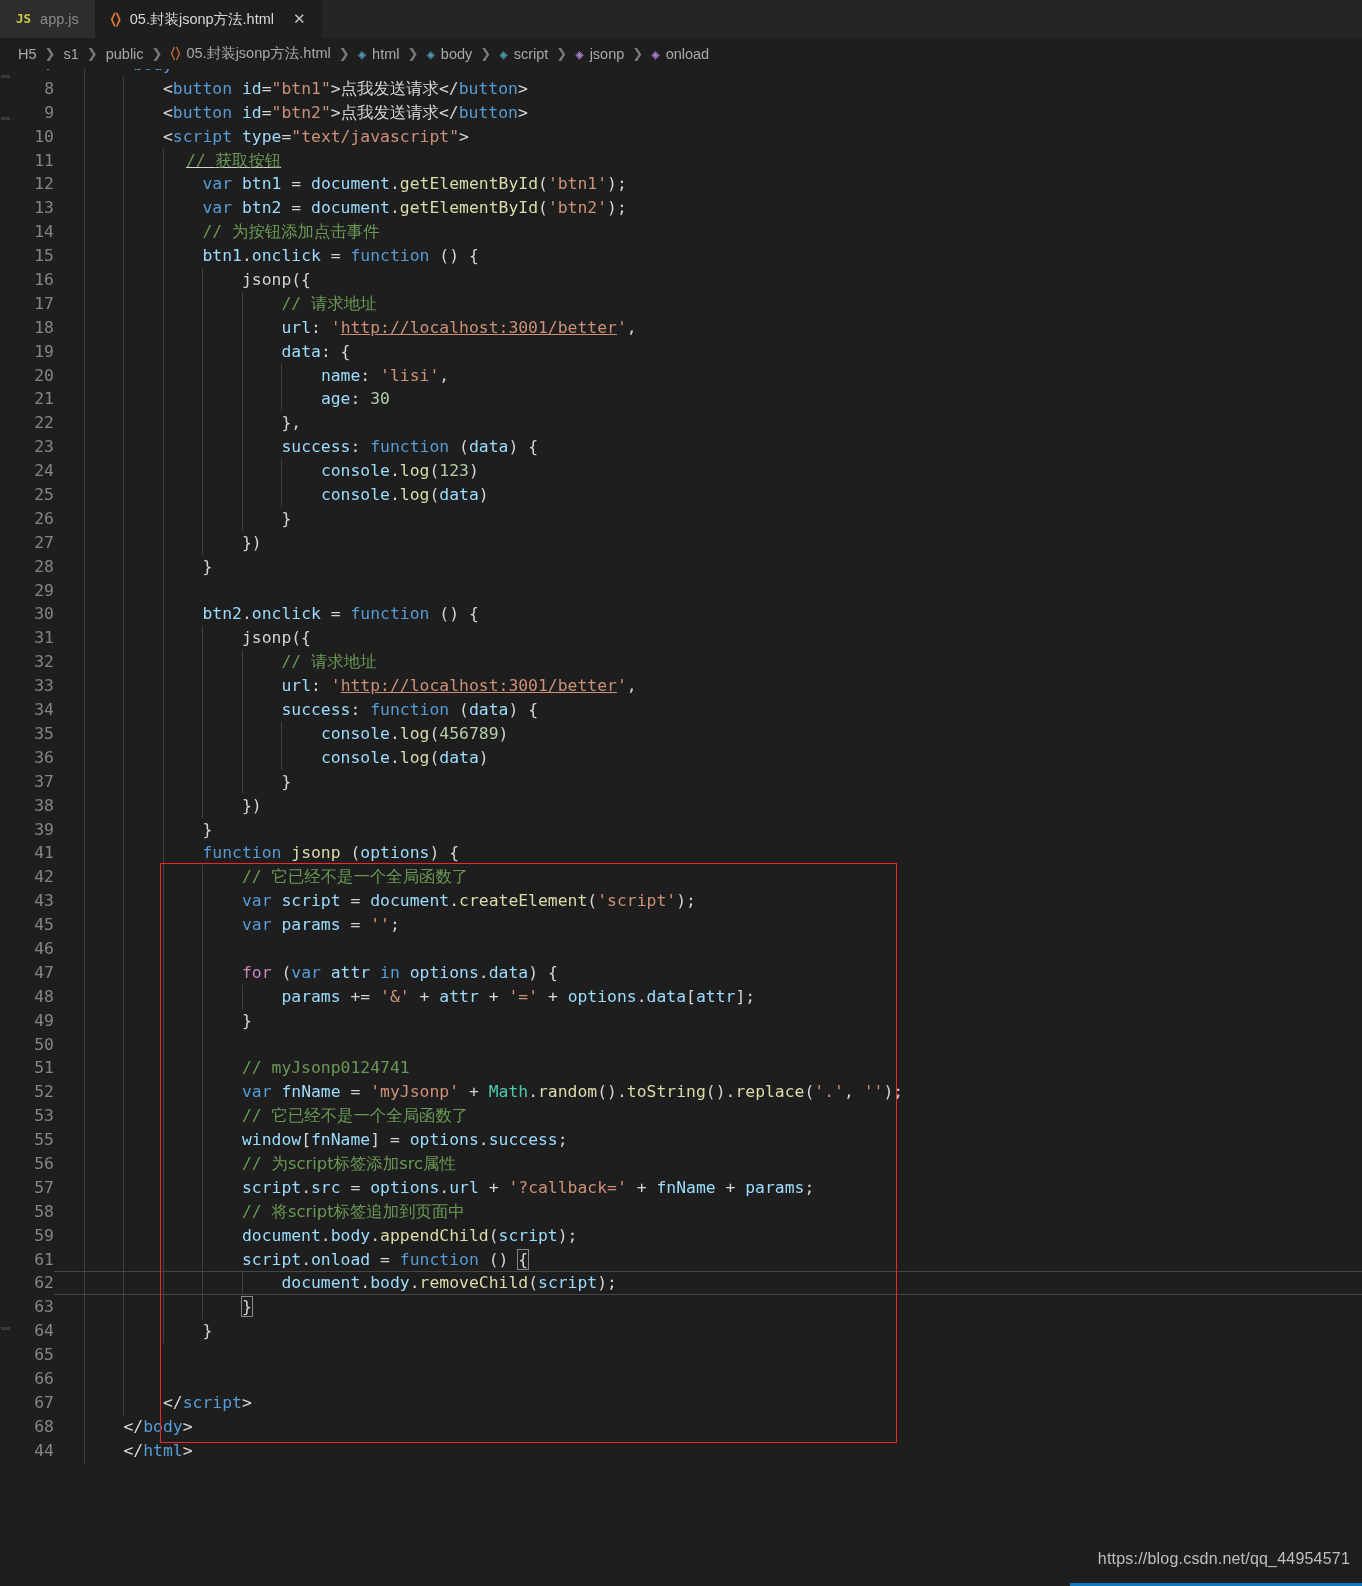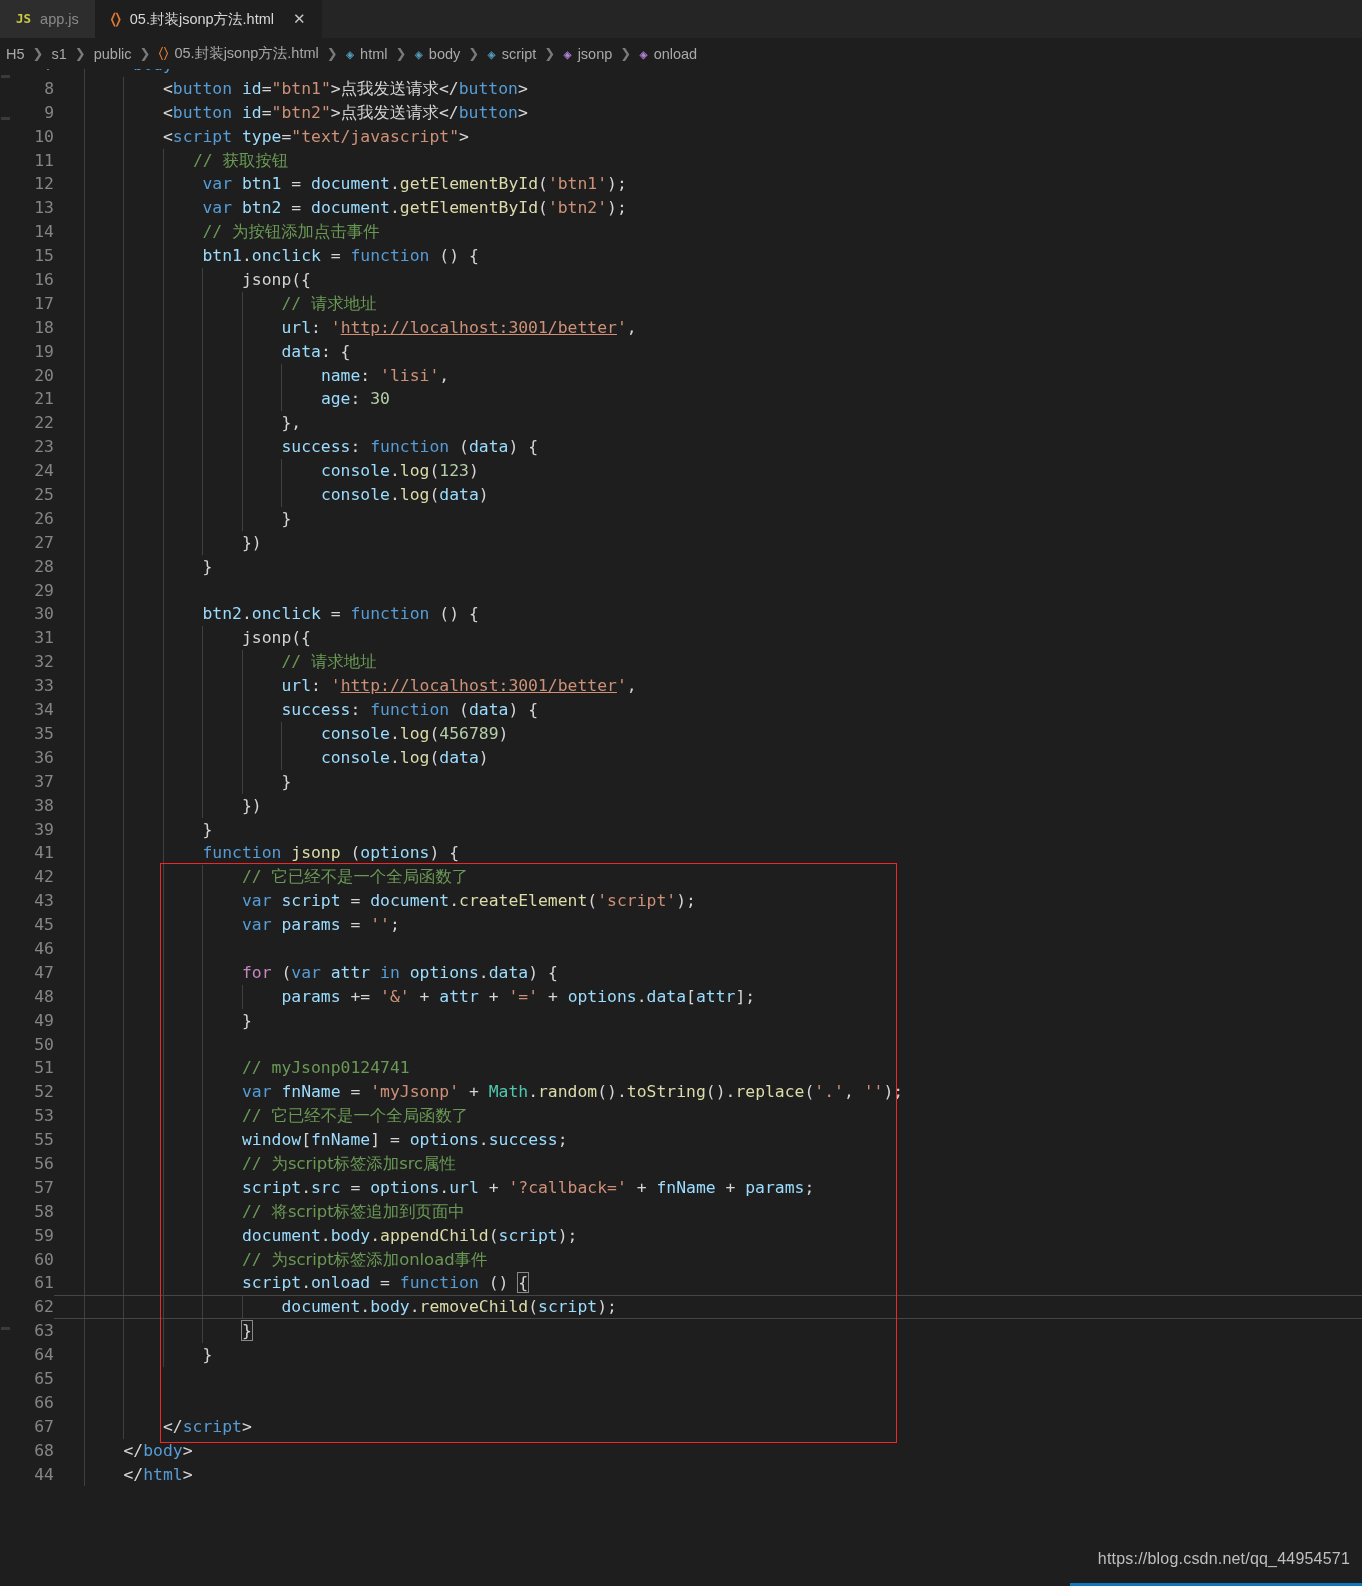--- a/index.html
+++ b/index.html
@@ -23,21 +23,21 @@
   .tab.active{background:#1e1e1e;color:#d8d8d8;}
   .tab .ficon{font-size:13px;font-weight:bold;line-height:1;}
   .tab .jsicon{color:#cbcb41;font-size:12.5px;font-weight:bold;font-family:"DejaVu Sans Mono",monospace;}
   .tab .htmlicon{color:#e37933;font-size:15px;font-family:"DejaVu Sans Mono",monospace;}
   .tab .closex{font-size:15px;color:#c5c5c5;margin-left:10px;}
   .tabfill{flex:1;background:#252526;}
 
   
   .breadcrumb{
     height:31px;background:#1e1e1e;display:flex;align-items:center;
-    padding-left:6px;gap:0px;
+    padding-left:18px;gap:0px;
     font-family:"Liberation Sans","DejaVu Sans",sans-serif;
     font-size:14.5px;color:#a9a9a9;white-space:nowrap;
   }
   .bc-item{display:flex;align-items:center;gap:6px;}
   .bc-sep{color:#7a7a7a;font-size:13px;padding:0 8px;}
   .bc-ico{font-family:"DejaVu Sans Mono",monospace;font-size:13px;line-height:1;}
   .ico-html{color:#e37933;font-size:15px;}
   .ico-blue{color:#519aba;font-size:14px;}
   .ico-purple{color:#b180d7;font-size:14px;}
 
@@ -162,21 +162,21 @@
   <div class="ruler">
     <div class="mark" style="top:6px"></div>
     <div class="mark" style="top:48px"></div>
     <div class="mark" style="top:1258px"></div>
   </div>
   <div class="code" id="code-root">
       <div class="row"><span class="ln">7</span><span class="guide" style="left: 84px;"></span><span class="txt" style="left: 123.48px;"><span class="tag">&lt;body&gt;</span></span></div>
       <div class="row"><span class="ln">8</span><span class="guide" style="left: 84px;"></span><span class="guide" style="left: 123.48px;"></span><span class="txt" style="left: 162.96px;"><span class="punct">&lt;</span><span class="tag">button</span><span class="plain"> </span><span class="attr">id</span><span class="punct">=</span><span class="str">"btn1"</span><span class="punct">&gt;</span><span class="cjk">点我发送请求</span><span class="punct">&lt;/</span><span class="tag">button</span><span class="punct">&gt;</span></span></div>
       <div class="row"><span class="ln">9</span><span class="guide" style="left: 84px;"></span><span class="guide" style="left: 123.48px;"></span><span class="txt" style="left: 162.96px;"><span class="punct">&lt;</span><span class="tag">button</span><span class="plain"> </span><span class="attr">id</span><span class="punct">=</span><span class="str">"btn2"</span><span class="punct">&gt;</span><span class="cjk">点我发送请求</span><span class="punct">&lt;/</span><span class="tag">button</span><span class="punct">&gt;</span></span></div>
       <div class="row"><span class="ln">10</span><span class="guide" style="left: 84px;"></span><span class="guide" style="left: 123.48px;"></span><span class="txt" style="left: 162.96px;"><span class="punct">&lt;</span><span class="tag">script</span><span class="plain"> </span><span class="attr">type</span><span class="punct">=</span><span class="str">"text/javascript"</span><span class="punct">&gt;</span></span></div>
-      <div class="row"><span class="ln">11</span><span class="guide" style="left: 84px;"></span><span class="guide" style="left: 123.48px;"></span><span class="guide" style="left: 162.96px;"></span><span class="txt" style="left: 193px;"><span class="cmt">// </span><span class="cmtcjk">获取按钮</span></span></div>
+      <div class="row"><span class="ln">11</span><span class="guide" style="left: 84px;"></span><span class="guide" style="left: 123.48px;"></span><span class="guide" style="left: 162.96px;"></span><span class="txt" style="left: 186px; text-decoration: underline;"><span class="cmt">// </span><span class="cmtcjk">获取按钮</span></span></div>
       <div class="row"><span class="ln">12</span><span class="guide" style="left: 84px;"></span><span class="guide" style="left: 123.48px;"></span><span class="guide" style="left: 162.96px;"></span><span class="txt" style="left: 202.44px;"><span class="kw">var</span><span class="plain"> </span><span class="var">btn1</span><span class="punct"> = </span><span class="var">document</span><span class="punct">.</span><span class="fn">getElementById</span><span class="punct">(</span><span class="str">'btn1'</span><span class="punct">);</span></span></div>
       <div class="row"><span class="ln">13</span><span class="guide" style="left: 84px;"></span><span class="guide" style="left: 123.48px;"></span><span class="guide" style="left: 162.96px;"></span><span class="txt" style="left: 202.44px;"><span class="kw">var</span><span class="plain"> </span><span class="var">btn2</span><span class="punct"> = </span><span class="var">document</span><span class="punct">.</span><span class="fn">getElementById</span><span class="punct">(</span><span class="str">'btn2'</span><span class="punct">);</span></span></div>
       <div class="row"><span class="ln">14</span><span class="guide" style="left: 84px;"></span><span class="guide" style="left: 123.48px;"></span><span class="guide" style="left: 162.96px;"></span><span class="txt" style="left: 202.44px;"><span class="cmt">// </span><span class="cmtcjk">为按钮添加点击事件</span></span></div>
       <div class="row"><span class="ln">15</span><span class="guide" style="left: 84px;"></span><span class="guide" style="left: 123.48px;"></span><span class="guide" style="left: 162.96px;"></span><span class="txt" style="left: 202.44px;"><span class="var">btn1</span><span class="punct">.</span><span class="var">onclick</span><span class="punct"> = </span><span class="kw">function</span><span class="punct"> () {</span></span></div>
       <div class="row"><span class="ln">16</span><span class="guide" style="left: 84px;"></span><span class="guide" style="left: 123.48px;"></span><span class="guide" style="left: 162.96px;"></span><span class="guide" style="left: 202.44px;"></span><span class="txt" style="left: 241.92px;"><span class="plain">jsonp</span><span class="punct">({</span></span></div>
       <div class="row"><span class="ln">17</span><span class="guide" style="left: 84px;"></span><span class="guide" style="left: 123.48px;"></span><span class="guide" style="left: 162.96px;"></span><span class="guide" style="left: 202.44px;"></span><span class="guide" style="left: 241.92px;"></span><span class="txt" style="left: 281.4px;"><span class="cmt">// </span><span class="cmtcjk">请求地址</span></span></div>
       <div class="row"><span class="ln">18</span><span class="guide" style="left: 84px;"></span><span class="guide" style="left: 123.48px;"></span><span class="guide" style="left: 162.96px;"></span><span class="guide" style="left: 202.44px;"></span><span class="guide" style="left: 241.92px;"></span><span class="txt" style="left: 281.4px;"><span class="var">url</span><span class="punct">: </span><span class="str">'</span><span class="strlink">http://localhost:3001/better</span><span class="str">'</span><span class="punct">,</span></span></div>
       <div class="row"><span class="ln">19</span><span class="guide" style="left: 84px;"></span><span class="guide" style="left: 123.48px;"></span><span class="guide" style="left: 162.96px;"></span><span class="guide" style="left: 202.44px;"></span><span class="guide" style="left: 241.92px;"></span><span class="txt" style="left: 281.4px;"><span class="var">data</span><span class="punct">: {</span></span></div>
       <div class="row"><span class="ln">20</span><span class="guide" style="left: 84px;"></span><span class="guide" style="left: 123.48px;"></span><span class="guide" style="left: 162.96px;"></span><span class="guide" style="left: 202.44px;"></span><span class="guide" style="left: 241.92px;"></span><span class="guide" style="left: 281.4px;"></span><span class="txt" style="left: 320.88px;"><span class="var">name</span><span class="punct">: </span><span class="str">'lisi'</span><span class="punct">,</span></span></div>
       <div class="row"><span class="ln">21</span><span class="guide" style="left: 84px;"></span><span class="guide" style="left: 123.48px;"></span><span class="guide" style="left: 162.96px;"></span><span class="guide" style="left: 202.44px;"></span><span class="guide" style="left: 241.92px;"></span><span class="guide" style="left: 281.4px;"></span><span class="txt" style="left: 320.88px;"><span class="var">age</span><span class="punct">: </span><span class="num">30</span></span></div>
@@ -208,21 +208,20 @@
       <div class="row"><span class="ln">49</span><span class="guide" style="left: 84px;"></span><span class="guide" style="left: 123.48px;"></span><span class="guide" style="left: 162.96px;"></span><span class="guide" style="left: 202.44px;"></span><span class="txt" style="left: 241.92px;"><span class="punct">}</span></span></div>
       <div class="row"><span class="ln">50</span><span class="guide" style="left: 84px;"></span><span class="guide" style="left: 123.48px;"></span><span class="guide" style="left: 162.96px;"></span><span class="guide" style="left: 202.44px;"></span><span class="txt" style="left: 84px;"></span></div>
       <div class="row"><span class="ln">51</span><span class="guide" style="left: 84px;"></span><span class="guide" style="left: 123.48px;"></span><span class="guide" style="left: 162.96px;"></span><span class="guide" style="left: 202.44px;"></span><span class="txt" style="left: 241.92px;"><span class="cmt">// myJsonp0124741</span></span></div>
       <div class="row"><span class="ln">52</span><span class="guide" style="left: 84px;"></span><span class="guide" style="left: 123.48px;"></span><span class="guide" style="left: 162.96px;"></span><span class="guide" style="left: 202.44px;"></span><span class="txt" style="left: 241.92px;"><span class="kw">var</span><span class="plain"> </span><span class="var">fnName</span><span class="punct"> = </span><span class="str">'myJsonp'</span><span class="punct"> + </span><span class="cls">Math</span><span class="punct">.</span><span class="fn">random</span><span class="punct">().</span><span class="fn">toString</span><span class="punct">().</span><span class="fn">replace</span><span class="punct">(</span><span class="str">'.'</span><span class="punct">, </span><span class="str">''</span><span class="punct">);</span></span></div>
       <div class="row"><span class="ln">53</span><span class="guide" style="left: 84px;"></span><span class="guide" style="left: 123.48px;"></span><span class="guide" style="left: 162.96px;"></span><span class="guide" style="left: 202.44px;"></span><span class="txt" style="left: 241.92px;"><span class="cmt">// </span><span class="cmtcjk">它已经不是一个全局函数了</span></span></div>
       <div class="row"><span class="ln">55</span><span class="guide" style="left: 84px;"></span><span class="guide" style="left: 123.48px;"></span><span class="guide" style="left: 162.96px;"></span><span class="guide" style="left: 202.44px;"></span><span class="txt" style="left: 241.92px;"><span class="var">window</span><span class="punct">[</span><span class="var">fnName</span><span class="punct">] = </span><span class="var">options</span><span class="punct">.</span><span class="var">success</span><span class="punct">;</span></span></div>
       <div class="row"><span class="ln">56</span><span class="guide" style="left: 84px;"></span><span class="guide" style="left: 123.48px;"></span><span class="guide" style="left: 162.96px;"></span><span class="guide" style="left: 202.44px;"></span><span class="txt" style="left: 241.92px;"><span class="cmt">// </span><span class="cmtcjk">为script标签添加src属性</span></span></div>
       <div class="row"><span class="ln">57</span><span class="guide" style="left: 84px;"></span><span class="guide" style="left: 123.48px;"></span><span class="guide" style="left: 162.96px;"></span><span class="guide" style="left: 202.44px;"></span><span class="txt" style="left: 241.92px;"><span class="var">script</span><span class="punct">.</span><span class="var">src</span><span class="punct"> = </span><span class="var">options</span><span class="punct">.</span><span class="var">url</span><span class="punct"> + </span><span class="str">'?callback='</span><span class="punct"> + </span><span class="var">fnName</span><span class="punct"> + </span><span class="var">params</span><span class="punct">;</span></span></div>
       <div class="row"><span class="ln">58</span><span class="guide" style="left: 84px;"></span><span class="guide" style="left: 123.48px;"></span><span class="guide" style="left: 162.96px;"></span><span class="guide" style="left: 202.44px;"></span><span class="txt" style="left: 241.92px;"><span class="cmt">// </span><span class="cmtcjk">将script标签追加到页面中</span></span></div>
       <div class="row"><span class="ln">59</span><span class="guide" style="left: 84px;"></span><span class="guide" style="left: 123.48px;"></span><span class="guide" style="left: 162.96px;"></span><span class="guide" style="left: 202.44px;"></span><span class="txt" style="left: 241.92px;"><span class="var">document</span><span class="punct">.</span><span class="var">body</span><span class="punct">.</span><span class="fn">appendChild</span><span class="punct">(</span><span class="var">script</span><span class="punct">);</span></span></div>
-      <div class="row"><span class="ln">60</span><span class="guide" style="left: 84px;"></span><span class="guide" style="left: 123.48px;"></span><span class="guide" style="left: 162.96px;"></span><span class="guide" style="left: 202.44px;"></span><span class="txt" style="left: 241.92px;"><span class="cmt">// </span><span class="cmtcjk">为script标签添加onload事件</span></span></div>
       <div class="row"><span class="ln">61</span><span class="guide" style="left: 84px;"></span><span class="guide" style="left: 123.48px;"></span><span class="guide" style="left: 162.96px;"></span><span class="guide" style="left: 202.44px;"></span><span class="txt" style="left: 241.92px;"><span class="var">script</span><span class="punct">.</span><span class="var">onload</span><span class="punct"> = </span><span class="kw">function</span><span class="punct"> () </span><span class="punct brk">{</span></span></div>
       <div class="row cur"><span class="ln">62</span><span class="guide" style="left: 84px;"></span><span class="guide" style="left: 123.48px;"></span><span class="guide" style="left: 162.96px;"></span><span class="guide" style="left: 202.44px;"></span><span class="guide" style="left: 241.92px;"></span><span class="txt" style="left: 281.4px;"><span class="var">document</span><span class="punct">.</span><span class="var">body</span><span class="punct">.</span><span class="fn">removeChild</span><span class="punct">(</span><span class="var">script</span><span class="punct">);</span></span><span class="curline"></span></div>
       <div class="row"><span class="ln">63</span><span class="guide" style="left: 84px;"></span><span class="guide" style="left: 123.48px;"></span><span class="guide" style="left: 162.96px;"></span><span class="guide" style="left: 202.44px;"></span><span class="txt" style="left: 241.92px;"><span class="punct brk">}</span></span></div>
       <div class="row"><span class="ln">64</span><span class="guide" style="left: 84px;"></span><span class="guide" style="left: 123.48px;"></span><span class="guide" style="left: 162.96px;"></span><span class="txt" style="left: 202.44px;"><span class="punct">}</span></span></div>
       <div class="row"><span class="ln">65</span><span class="guide" style="left: 84px;"></span><span class="guide" style="left: 123.48px;"></span><span class="txt" style="left: 84px;"></span></div>
       <div class="row"><span class="ln">66</span><span class="guide" style="left: 84px;"></span><span class="guide" style="left: 123.48px;"></span><span class="txt" style="left: 84px;"></span></div>
       <div class="row"><span class="ln">67</span><span class="guide" style="left: 84px;"></span><span class="guide" style="left: 123.48px;"></span><span class="txt" style="left: 162.96px;"><span class="punct">&lt;/</span><span class="tag">script</span><span class="punct">&gt;</span></span></div>
       <div class="row"><span class="ln">68</span><span class="guide" style="left: 84px;"></span><span class="txt" style="left: 123.48px;"><span class="punct">&lt;/</span><span class="tag">body</span><span class="punct">&gt;</span></span></div>
       <div class="row"><span class="ln">44</span><span class="guide" style="left: 84px;"></span><span class="txt" style="left: 123.48px;"><span class="punct">&lt;/</span><span class="tag">html</span><span class="punct">&gt;</span></span></div>
     </div>

